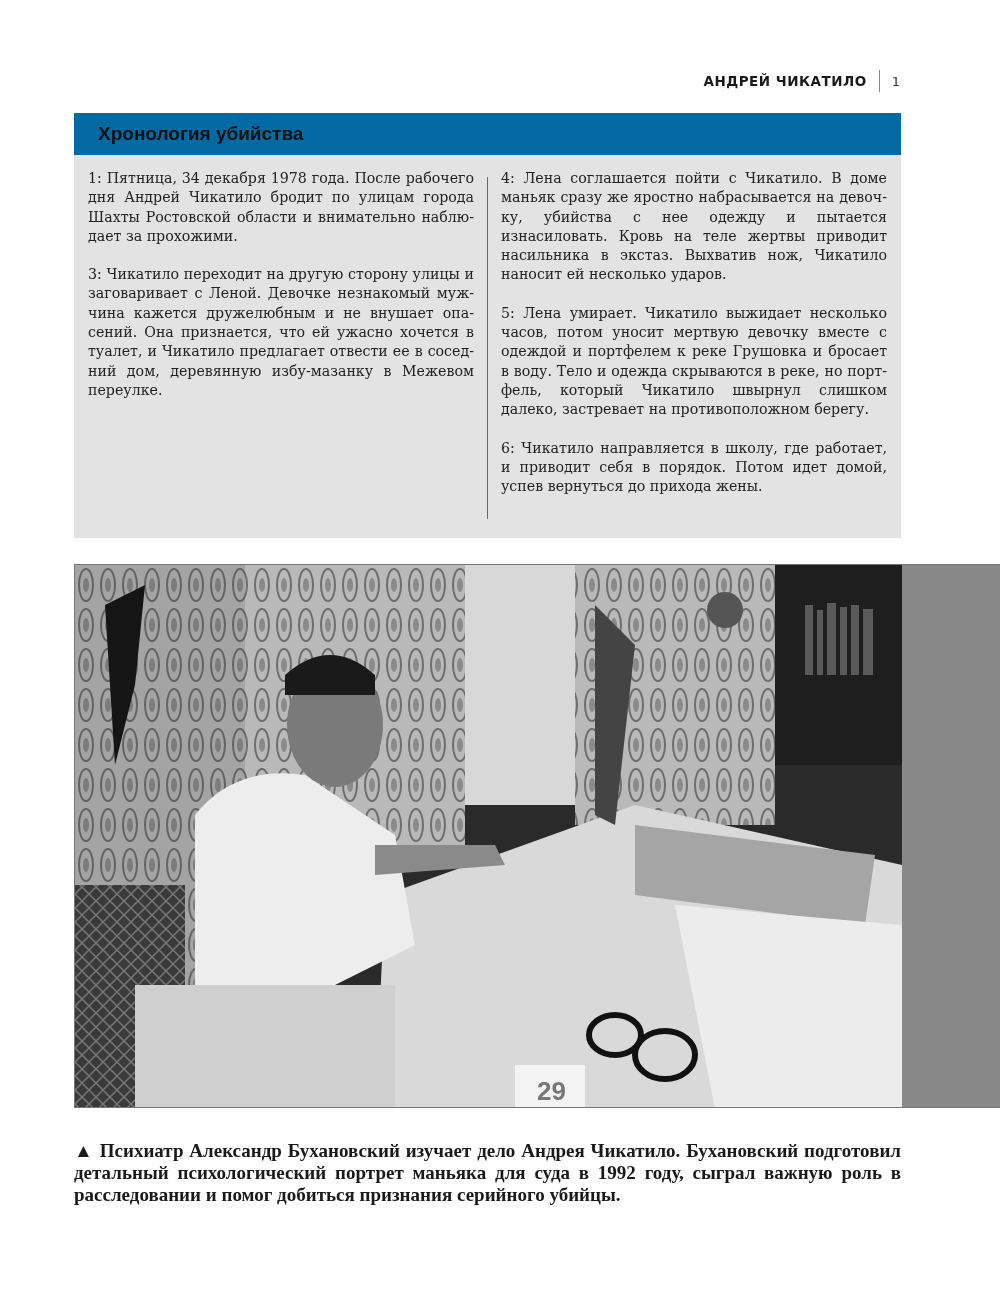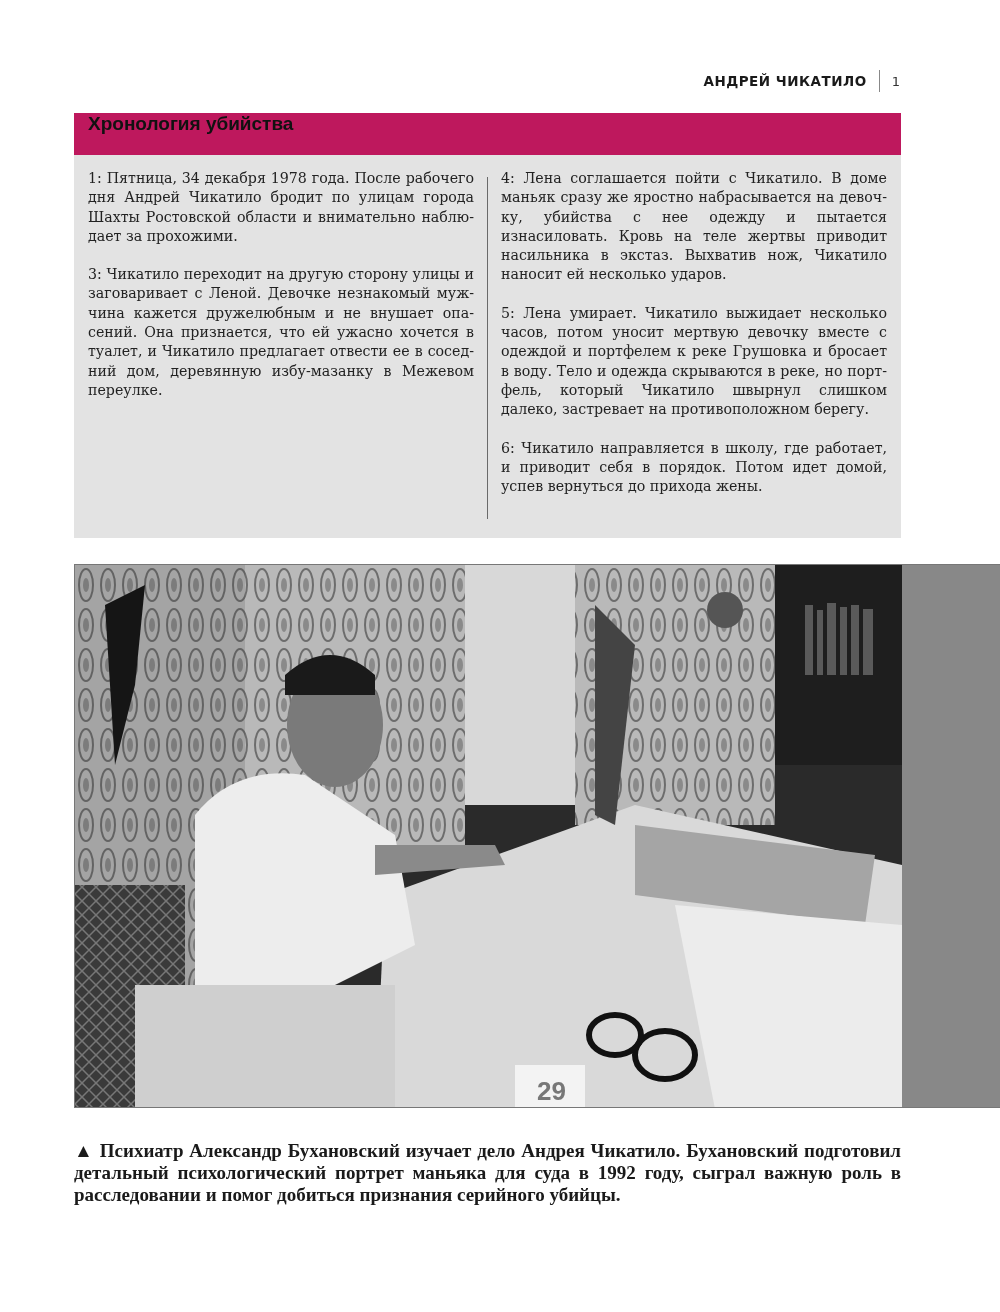--- a/index.html
+++ b/index.html
@@ -3,21 +3,21 @@
 <meta charset="utf-8">
 <style>
   html, body { margin:0; padding:0; background:#ffffff; }
   body { width:1000px; height:1312px; position:relative; overflow:hidden; }
   .running-head { position:absolute; top:70px; right:100px; display:flex; align-items:center;
     font-family:"DejaVu Sans", sans-serif; font-size:13.5px; color:#1a1a1a; }
   .running-head .title { font-weight:bold; letter-spacing:0.5px; }
   .running-head .sep { width:1px; height:22px; background:#888; margin:0 12px; }
   .running-head .num { font-size:13px; color:#333; }
   .box { position:absolute; left:74px; top:113px; width:827px; height:425px; background:#e3e3e3; }
-  .box-header { height:42px; background:#be185d; display:flex; padding-left:14px; }
+  .box-header { height:42px; background:#0369a1; display:flex; align-items:center; padding-left:24px; }
   .box-header span { font-family:"Liberation Sans", sans-serif; font-weight:bold; font-size:19px; color:#111; }
   .cols { position:absolute; top:56px; left:14px; right:14px; bottom:18px; display:flex; }
   .col { width:386px; font-family:"DejaVu Serif", serif; font-size:14.2px; line-height:19.3px;
     color:#222; text-align:justify; hyphens:manual; }
   .col p { margin:0 0 19px 0; }
   .divider { width:1px; background:#6a6a6a; margin:8px 13px 0 13px; height:342px; }
   .photo { position:absolute; left:74px; top:564px; width:948px; height:544px; border:1px solid #777; box-sizing:border-box;
     background:#888; overflow:hidden; }
   .caption { position:absolute; left:74px; top:1140px; width:827px; font-family:Liberation Serif, serif;
     font-weight:bold; font-size:19px; line-height:22px; color:#1a1a1a; text-align:justify; }

